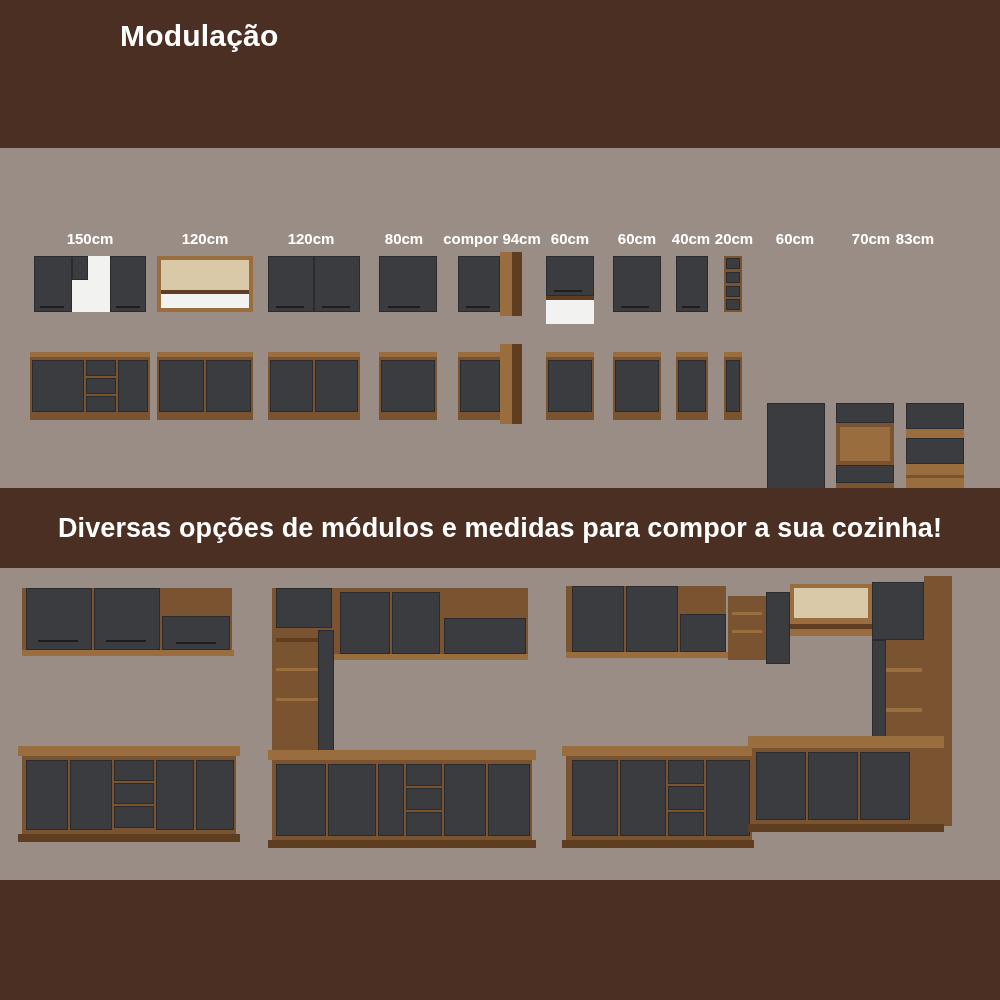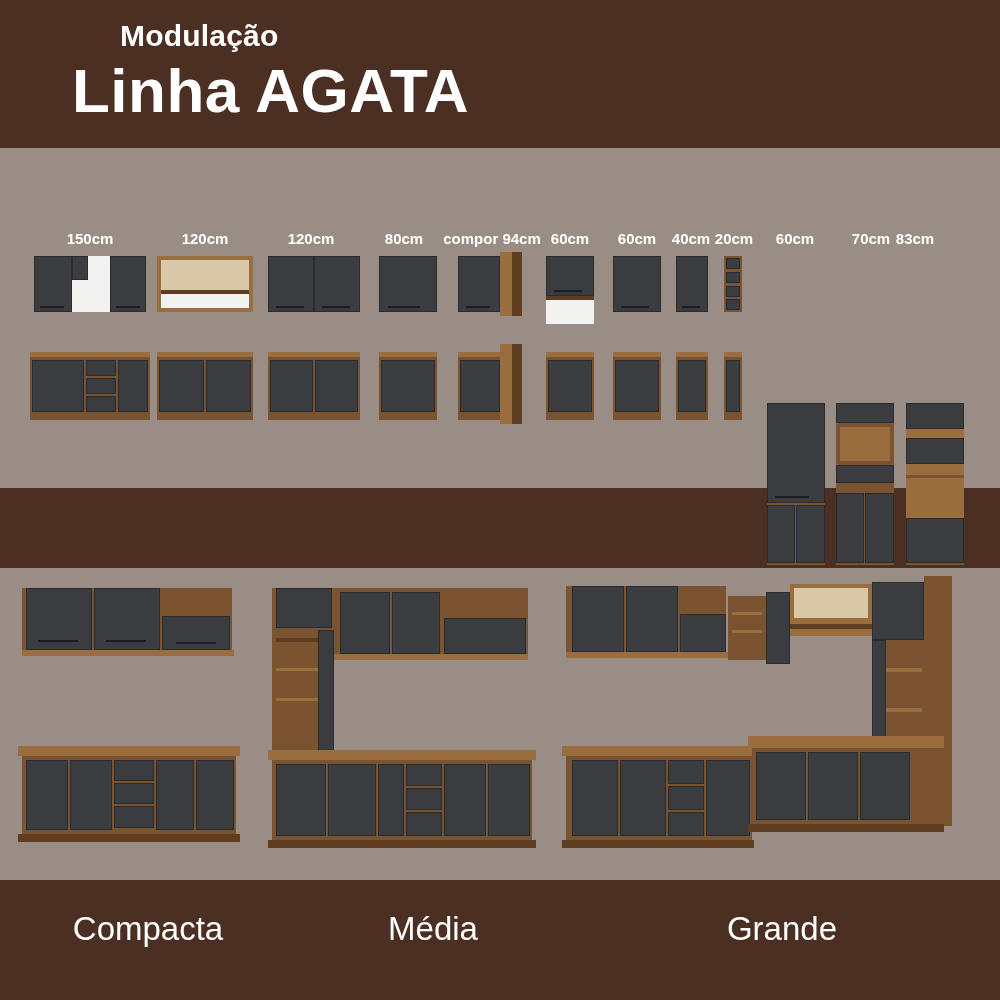--- a/index.html
+++ b/index.html
@@ -77,21 +77,20 @@
   .f2{left:273px;}
   .f3{left:622px;}
 </style>
 </head>
 <body>
 
 <div class="page">
 
   <div class="header">
     <div class="kicker">Modulação</div>
-    <div class="title">Linha AGATA</div>
   </div>
 
   <div class="modules">
 
     <div class="mod-labels">
       <div class="mod-label" style="left:45px;top:82px;width:90px;">150cm</div>
       <div class="mod-label" style="left:160px;top:82px;width:90px;">120cm</div>
       <div class="mod-label" style="left:266px;top:82px;width:90px;">120cm</div>
       <div class="mod-label" style="left:364px;top:82px;width:80px;">80cm</div>
       <div class="mod-label" style="left:437px;top:82px;width:110px;">compor 94cm</div>
@@ -254,20 +253,23 @@
     </div>
 
     <div class="unit">
       <div class="wood" style="left:724px;top:208px;width:18px;height:64px;"></div>
       <div class="door" style="left:726px;top:212px;width:14px;height:52px;"></div>
       <div class="wood-l" style="left:724px;top:204px;width:18px;height:5px;"></div>
     </div>
 
   </div>
 
+  <div class="banner">
+    <span>Diversas opções de módulos e medidas para compor a sua cozinha!</span>
+  </div>
 
   <div class="showcase">
 
     <div class="unit">
 
       <div class="wood" style="left:22px;top:20px;width:210px;height:62px;"></div>
       <div class="door" style="left:26px;top:20px;width:66px;height:62px;"></div>
       <div class="door" style="left:94px;top:20px;width:66px;height:62px;"></div>
       <div class="door" style="left:162px;top:48px;width:68px;height:34px;"></div>
       <div class="wood-l" style="left:22px;top:82px;width:212px;height:6px;"></div>
@@ -353,19 +355,14 @@
       <div class="wood-l" style="left:748px;top:168px;width:196px;height:12px;"></div>
       <div class="wood" style="left:752px;top:180px;width:190px;height:76px;"></div>
       <div class="door" style="left:756px;top:184px;width:50px;height:68px;"></div>
       <div class="door" style="left:808px;top:184px;width:50px;height:68px;"></div>
       <div class="door" style="left:860px;top:184px;width:50px;height:68px;"></div>
       <div class="wood-d" style="left:748px;top:256px;width:196px;height:8px;"></div>
     </div>
 
   </div>
 
-  <div class="footer">
-    <div class="f-item f1">Compacta</div>
-    <div class="f-item f2">Média</div>
-    <div class="f-item f3">Grande</div>
-  </div>
 
 </div>
 
 </body></html>

